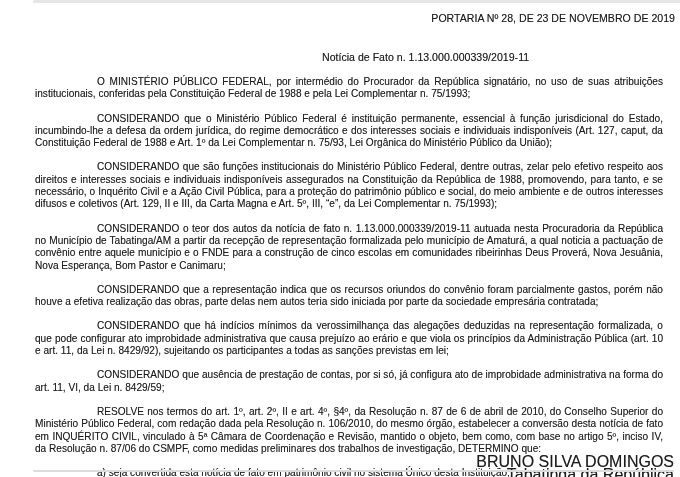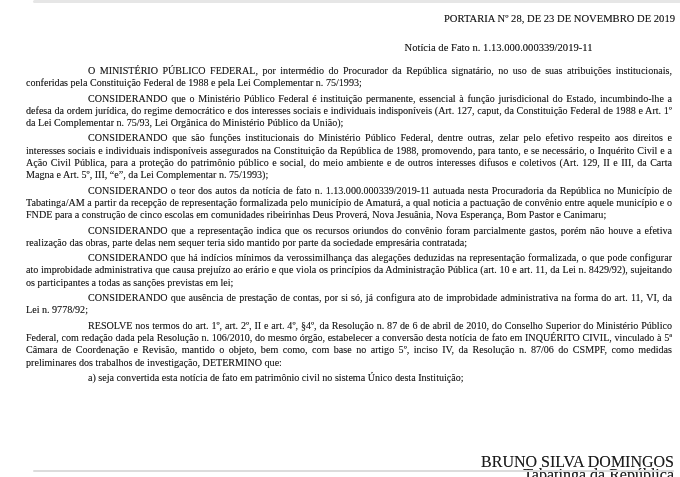--- a/index.html
+++ b/index.html
@@ -6,21 +6,21 @@
     margin: 0;
     padding: 0;
     background: #ffffff;
   }
   .page {
     position: relative;
     width: 680px;
     height: 477px;
     background: #ffffff;
     overflow: hidden;
-    font-family: Liberation Serif, serif;
+    font-family: Liberation Sans, sans-serif;
     color: #1c1c1c;
   }
   .top-edge {
     position: absolute;
     top: 0;
     left: 33px;
     right: 0;
     height: 3px;
     background: #e6e6e6;
     border-radius: 2px 0 0 2px;
@@ -32,33 +32,32 @@
     width: 652px;
   }
   .doc-title {
     text-align: right;
     font-size: 10.6px;
     line-height: 13px;
     white-space: nowrap;
     text-shadow: 0 0 0.4px rgba(30,30,30,0.5);
   }
   .case-number {
-    margin-top: 16px;
+    margin-top: 26px;
     padding-left: 299px;
     font-size: 10.6px;
     line-height: 13px;
     white-space: nowrap;
     text-shadow: 0 0 0.4px rgba(30,30,30,0.5);
-    text-align: center;
   }
   .doc-body {
     margin-top: 11px;
   }
   .doc-body p {
-    margin: 3px;
+    margin: 12px;
     text-align: justify;
     text-indent: 62px;
     font-size: 10.1px;
     line-height: 12.3px;
     text-shadow: 0 0 0.4px rgba(30,30,30,0.45);
   }
   .signature {
     position: absolute;
     top: 456px;
     right: 6px;
@@ -86,23 +85,23 @@
   <div class="doc">
     <div class="doc-title">PORTARIA Nº 28, DE 23 DE NOVEMBRO DE 2019</div>
 
     <div class="case-number">Notícia de Fato n. 1.13.000.000339/2019-11</div>
 
     <div class="doc-body">
         <p>O MINISTÉRIO PÚBLICO FEDERAL, por intermédio do Procurador da República signatário, no uso de suas atribuições institucionais, conferidas pela Constituição Federal de 1988 e pela Lei Complementar n. 75/1993;</p>
         <p>CONSIDERANDO que o Ministério Público Federal é instituição permanente, essencial à função jurisdicional do Estado, incumbindo-lhe a defesa da ordem jurídica, do regime democrático e dos interesses sociais e individuais indisponíveis (Art. 127, caput, da Constituição Federal de 1988 e Art. 1º da Lei Complementar n. 75/93, Lei Orgânica do Ministério Público da União);</p>
         <p>CONSIDERANDO que são funções institucionais do Ministério Público Federal, dentre outras, zelar pelo efetivo respeito aos direitos e interesses sociais e individuais indisponíveis assegurados na Constituição da República de 1988, promovendo, para tanto, e se necessário, o Inquérito Civil e a Ação Civil Pública, para a proteção do patrimônio público e social, do meio ambiente e de outros interesses difusos e coletivos (Art. 129, II e III, da Carta Magna e Art. 5º, III, “e”, da Lei Complementar n. 75/1993);</p>
         <p>CONSIDERANDO o teor dos autos da notícia de fato n. 1.13.000.000339/2019-11 autuada nesta Procuradoria da República no Município de Tabatinga/AM a partir da recepção de representação formalizada pelo município de Amaturá, a qual noticia a pactuação de convênio entre aquele município e o FNDE para a construção de cinco escolas em comunidades ribeirinhas Deus Proverá, Nova Jesuânia, Nova Esperança, Bom Pastor e Canimaru;</p>
-        <p>CONSIDERANDO que a representação indica que os recursos oriundos do convênio foram parcialmente gastos, porém não houve a efetiva realização das obras, parte delas nem sequer teria sido mantido por parte da sociedade empresária contratada;</p>
+        <p>CONSIDERANDO que a representação indica que os recursos oriundos do convênio foram parcialmente gastos, porém não houve a efetiva realização das obras, parte delas nem autos teria sido iniciada por parte da sociedade empresária contratada;</p>
         <p>CONSIDERANDO que há indícios mínimos da verossimilhança das alegações deduzidas na representação formalizada, o que pode configurar ato improbidade administrativa que causa prejuízo ao erário e que viola os princípios da Administração Pública (art. 10 e art. 11, da Lei n. 8429/92), sujeitando os participantes a todas as sanções previstas em lei;</p>
-        <p>CONSIDERANDO que ausência de prestação de contas, por si só, já configura ato de improbidade administrativa na forma do art. 11, VI, da Lei n. 9778/92;</p>
+        <p>CONSIDERANDO que ausência de prestação de contas, por si só, já configura ato de improbidade administrativa na forma do art. 11, VI, da Lei n. 8429/59;</p>
         <p>RESOLVE nos termos do art. 1º, art. 2º, II e art. 4º, §4º, da Resolução n. 87 de 6 de abril de 2010, do Conselho Superior do Ministério Público Federal, com redação dada pela Resolução n. 106/2010, do mesmo órgão, estabelecer a conversão desta notícia de fato em INQUÉRITO CIVIL, vinculado à 5ª Câmara de Coordenação e Revisão, mantido o objeto, bem como, com base no artigo 5º, inciso IV, da Resolução n. 87/06 do CSMPF, como medidas preliminares dos trabalhos de investigação, DETERMINO que:</p>
         <p>a) seja convertida esta notícia de fato em patrimônio civil no sistema Único desta Instituição;</p>
       </div>
   </div>
 
   <div class="signature">
     <div>BRUNO SILVA DOMINGOS</div>
     <div>Tabatinga da República</div>
   </div>
 

